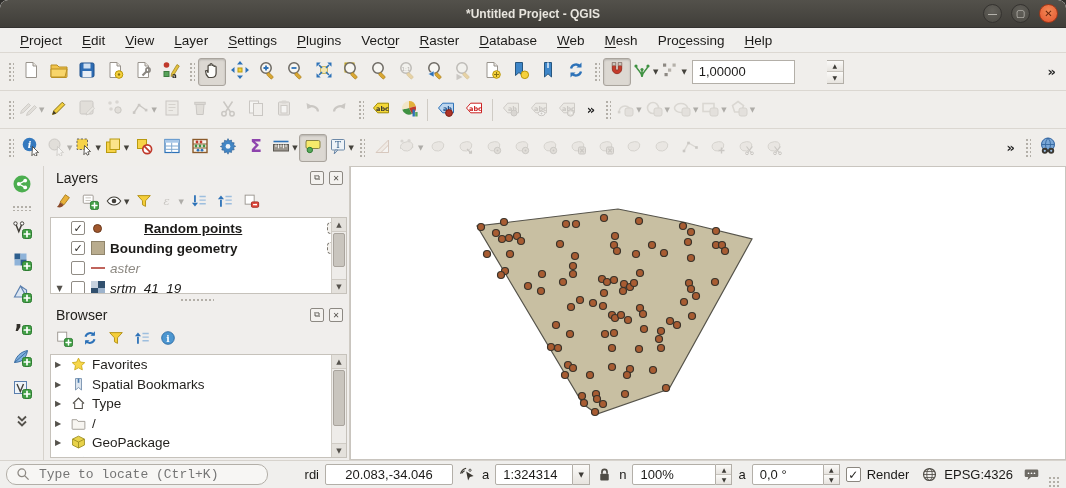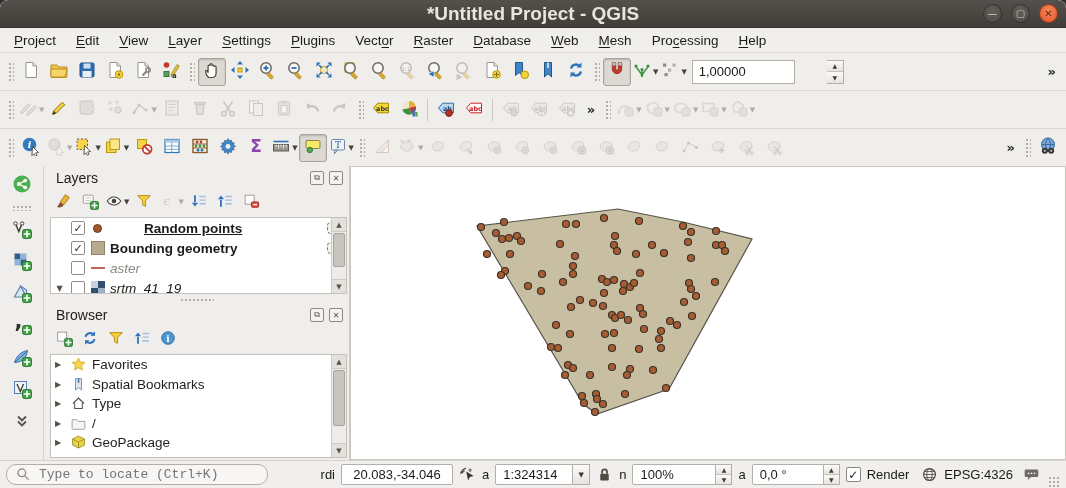--- a/index.html
+++ b/index.html
@@ -3,28 +3,28 @@
 <meta charset="utf-8">
 <style>
   html,body{margin:0;padding:0;background:#2e2d2a;}
   *{box-sizing:border-box;}
   .win{position:relative;width:1066px;height:488px;background:#f0eeec;
        font-family:"Liberation Sans","DejaVu Sans",sans-serif;font-size:13px;color:#1c1b19;
        border-radius:8px 8px 0 0;overflow:hidden;}
   
   .titlebar{height:28px;background:linear-gradient(#53514b,#403e39);border-bottom:1px solid #343230;
             display:flex;align-items:center;position:relative;border-radius:8px 8px 0 0;}
-  .win-title{position:absolute;left:0;right:0;text-align:center;color:#e8e5de;font-weight:bold;font-size:19px;}
+  .win-title{position:absolute;left:0;right:0;text-align:center;color:#e8e5de;font-weight:bold;font-size:12px;}
   .win-btns{position:absolute;right:8px;top:4px;display:flex;gap:9px;}
   .wbtn{width:19px;height:19px;border-radius:50%;display:flex;align-items:center;justify-content:center;
         background:radial-gradient(circle at 50% 35%,#62605a,#4b4943);border:1px solid #353330;color:#cfccc5;
         font-size:10px;line-height:1;font-family:"DejaVu Sans",sans-serif;}
   .wbtn.close{background:radial-gradient(circle at 50% 35%,#f28a55,#e4532f);border-color:#a33818;color:#66230d;}
   
-  .menubar{height:25px;background:#f0efed;border-bottom:1px solid #dcd8d2;display:flex;align-items:center;padding-left:4px;}
+  .menubar{height:25px;background:#f0efed;border-bottom:1px solid #dcd8d2;display:flex;align-items:center;padding-left:10px;}
   .menu-item{padding:3px 10px;font-size:13.5px;color:#1c1b19;cursor:default;}
   .menu-item u{text-decoration:underline;text-underline-offset:2px;}
   
   .tbrow{height:38px;background:#f0eeeb;border-bottom:1px solid #dbd7d1;display:flex;align-items:center;padding:0 4px;}
   .tbtn{height:28px;min-width:28px;display:flex;align-items:center;justify-content:center;
         border:1px solid transparent;border-radius:3px;position:relative;flex:0 0 auto;}
   .tbtn.pressed{background:#dcd8d2;border-color:#a9a49d;box-shadow:inset 0 1px 2px rgba(0,0,0,.18);}
   .tbtn.disabled{opacity:.38;}
   .tbtn .dd{font-size:7px;color:#44423c;margin-left:1px;font-family:"DejaVu Sans",sans-serif;}
   .grip{width:7px;height:22px;margin:0 3px;flex:0 0 auto;
@@ -1080,21 +1080,21 @@
     <div class="locator">
       <span class="sico">
           <svg width="17" height="17" viewBox="0 0 20 20">
             <circle cx="8" cy="8" r="4.5" fill="none" stroke="#8d8983" stroke-width="1.5"></circle>
             <path d="M11.3 11.3L16 16" stroke="#8d8983" stroke-width="1.5"></path>
           </svg>
         </span>
       <input placeholder="Type to locate (Ctrl+K)" style="">
     </div>
     <span class="slabel push" style="max-width:22px">rdi</span>
-    <div class="sbox" style="width:112px;justify-content:center">20.083,-34.046</div>
+    <div class="sbox" style="width:128px;justify-content:center">20.083,-34.046</div>
     <span class="sico">
         <svg width="17" height="17" viewBox="0 0 20 20">
           <path d="M8.5 6.5l2.2 10.5 2.1-4 4.4-1.3z" fill="#3a3731"></path>
           <path d="M6.6 5.6A5.5 5.5 0 0 0 3.7 8.5M8.4 2.6A9 9 0 0 0 1.9 9.1" fill="none" stroke="#3a3731" stroke-width="1.4"></path>
           <circle cx="13" cy="5" r="1.3" fill="none" stroke="#3a3731"></circle>
         </svg>
       </span>
     <span class="slabel" style="max-width:12px">a</span>
     <div class="sspin">
       <div class="sbox" style="width:78px">1:324314</div>

